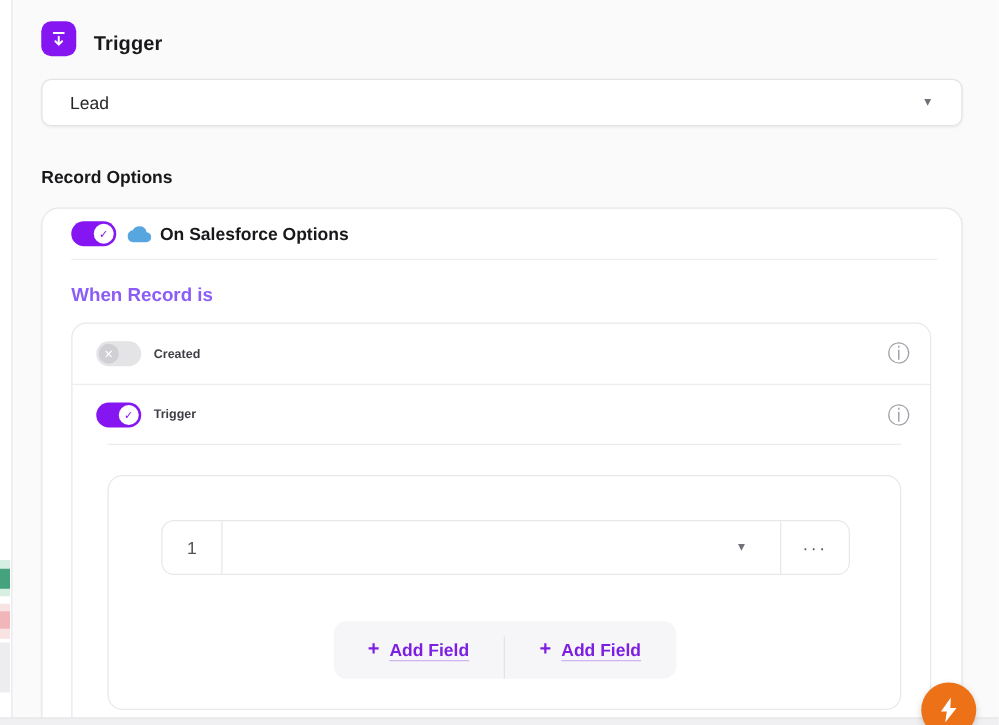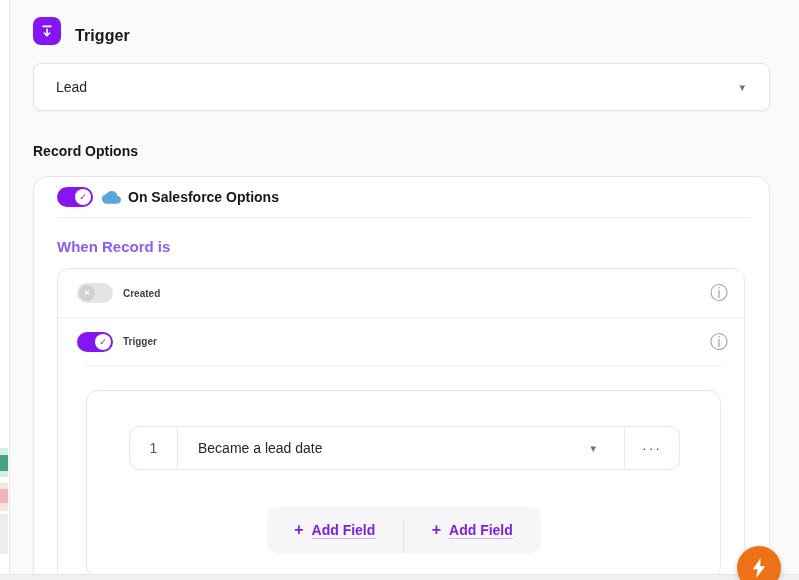--- a/index.html
+++ b/index.html
@@ -33,21 +33,21 @@
   
   .header { display: flex; align-items: flex-end; gap: 14px; margin-top: 17px; height: 28px; }
   .trigger-icon {
     width: 28px; height: 28px; border-radius: 8px; background: #8516f2;
     display: flex; align-items: center; justify-content: center; flex: none;
   }
   .page-title { font-size: 16px; font-weight: 700; color: #18181b; letter-spacing: .1px; }
 
   
   .select {
-    margin-top: 18px; height: 48px; background: #fff;
+    margin-top: 18px; height: 38px; background: #fff;
     border: 1px solid #e4e4e7; border-radius: 8px;
     display: flex; align-items: center; padding: 0 24px 0 22px;
     font-size: 14px; color: #27272a;
     box-shadow: 0 1px 2px rgba(16,24,40,.05);
     cursor: pointer;
   }
   .caret { margin-left: auto; color: #71717a; font-size: 11px; line-height: 1; }
 
   .section-title { margin-top: 32px; font-size: 14px; font-weight: 700; color: #18181b; }
 
@@ -196,21 +196,20 @@
           <span class="info-icon">ⓘ</span>
         </div>
 
         <div class="divider2"></div>
 
         <div class="nested-box">
 
           <div class="cond-group">
             <div class="num-cell">1</div>
             <div class="field-select">
-              <span>Became a lead date</span>
               <span class="caret">▾</span>
             </div>
             <div class="more-cell">···</div>
           </div>
 
           <div class="add-bar">
             <button class="add-btn">
               <span class="plus">+</span>
               <span class="lbl">Add Field</span>
             </button>

